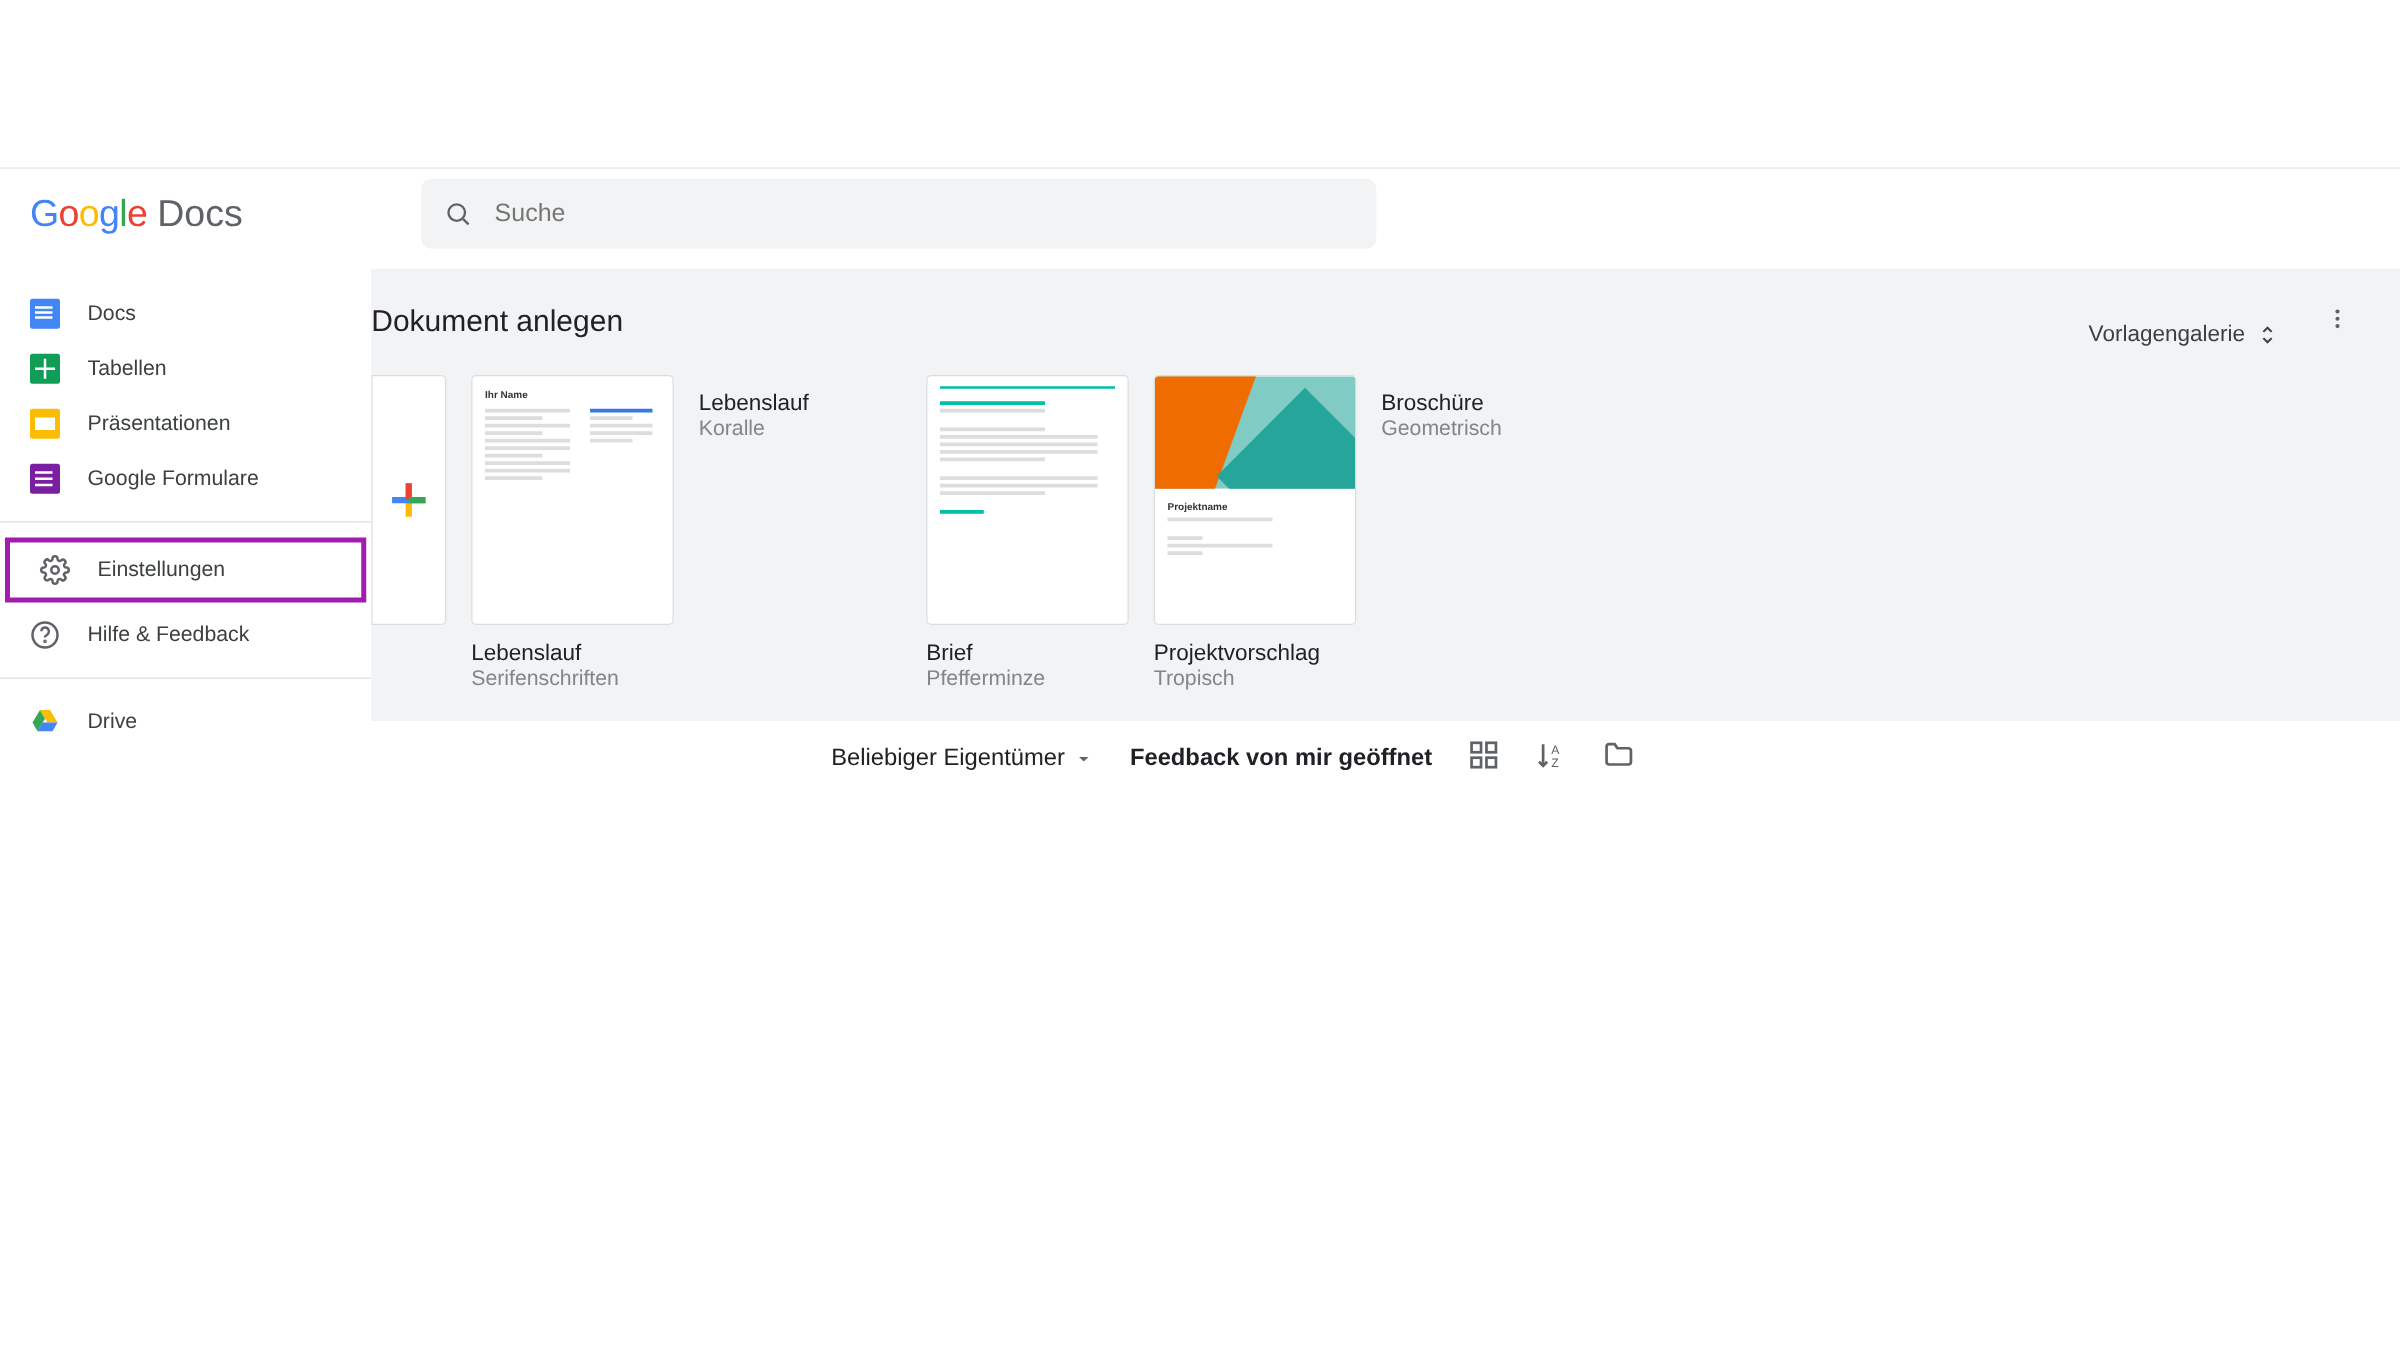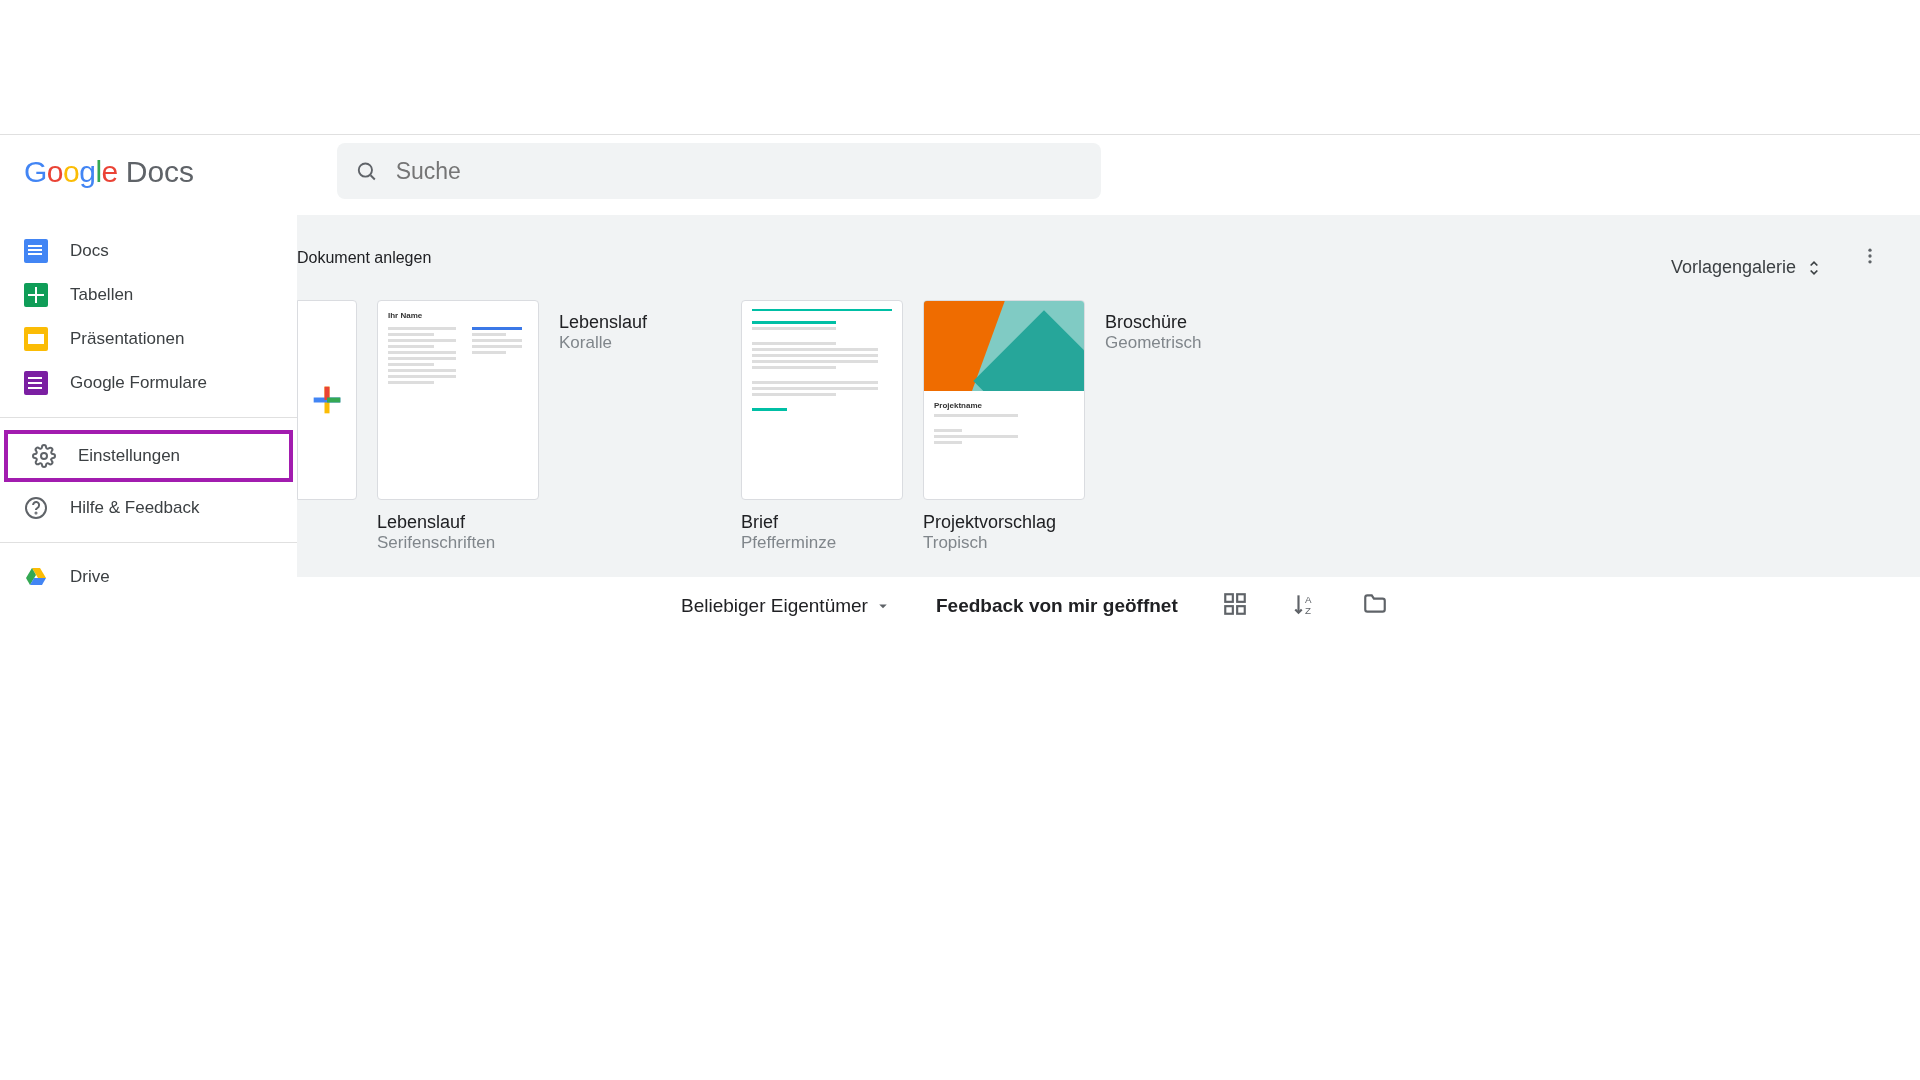--- a/index.html
+++ b/index.html
@@ -33,44 +33,44 @@
 .forms-icon::after { content: ""; position: absolute; left: 4px; top: 6px; width: 14px; height: 2px; background: #fff; box-shadow: 0 5px 0 #fff, 0 10px 0 #fff; }
 .divider { height: 1px; background: #e0e0e0; margin: 12px 0; }
 .highlight-box { border: 4px solid #a21caf; margin: 4px 4px 4px 4px; }
 .svg-icon { width: 24px; height: 24px; margin-right: 22px; color: #5f6368; }
 .drive-tri { width: 24px; height: 24px; margin-right: 22px; position: relative; }
 
 .content { flex: 1; background: #fff; display: flex; flex-direction: column; }
 .search-row { padding: 8px 40px 8px 40px; }
 .search-box { background: #f1f3f4; border-radius: 8px; height: 56px; display: flex; align-items: center; padding: 0 18px; width: 764px; }
 .search-box svg { color: #5f6368; margin-right: 18px; }
-.search-box input { border: none; background: transparent; font-size: 23px; color: #be185d; width: 100%; outline: none; }
+.search-box input { border: none; background: transparent; font-size: 20px; color: #be185d; width: 100%; outline: none; }
 
 .templates-section { background: #f1f3f4; padding: 16px 0 24px 0; margin-top: 8px; }
 .template-header { display: flex; align-items: center; padding: 0 40px 0 0; }
-.template-title { font-size: 16px; color: #202124; }
+.template-title { font-size: 24px; color: #202124; }
 .spacer { flex: 1; }
 .gallery-btn { display: flex; align-items: center; color: #3c4043; font-size: 18px; cursor: pointer; padding: 6px 12px; margin-top: 20px; }
 .more-btn { margin-left: 24px; cursor: pointer; color: #5f6368; }
 
 .templates-row { display: flex; gap: 20px; padding: 16px 0 0 0; overflow: hidden; }
 .template-card { width: 162px; }
 .thumb { width: 162px; height: 200px; background: #fff; border: 1px solid #dadce0; border-radius: 4px; cursor: pointer; position: relative; overflow: hidden; padding: 10px; font-size: 6px; color: #555; }
 .template-card .tname { font-size: 18px; color: #202124; margin-top: 12px; }
 .template-card .tsub { font-size: 17px; color: #80868b; }
 
 .plus-thumb { width: 60px; height: 200px; background: #fff; border: 1px solid #dadce0; border-top-right-radius: 4px; border-bottom-right-radius: 4px; display: flex; align-items: center; justify-content: center; cursor: pointer; }
 
 .thumb .accent-bar { position: absolute; left: 10px; top: 8px; right: 10px; height: 2px; }
 .thumb .tline { height: 3px; background: #ddd; margin: 3px 0; }
 .thumb .tline.s { width: 60%; }
 .thumb .tline.m { width: 90%; }
 .thumb .hdr { font-weight: bold; font-size: 8px; margin-bottom: 4px; color: #333; }
 
-.footer-bar { background: #fff; padding: 14px 40px; display: flex; align-items: center; gap: 44px; }
+.footer-bar { background: #fff; padding: 14px 40px; display: flex; align-items: center; gap: 28px; }
 .dropdown { display: flex; align-items: center; font-size: 19px; color: #202124; font-weight: 500; cursor: pointer; }
 .dropdown svg, .icon-btn svg { color: #5f6368; }
 .sort-label { font-size: 19px; font-weight: 600; color: #202124; }
 .icon-btn { cursor: pointer; }
 </style>
 </head>
 <body>
 
 <div class="top-whitespace"></div>
 

